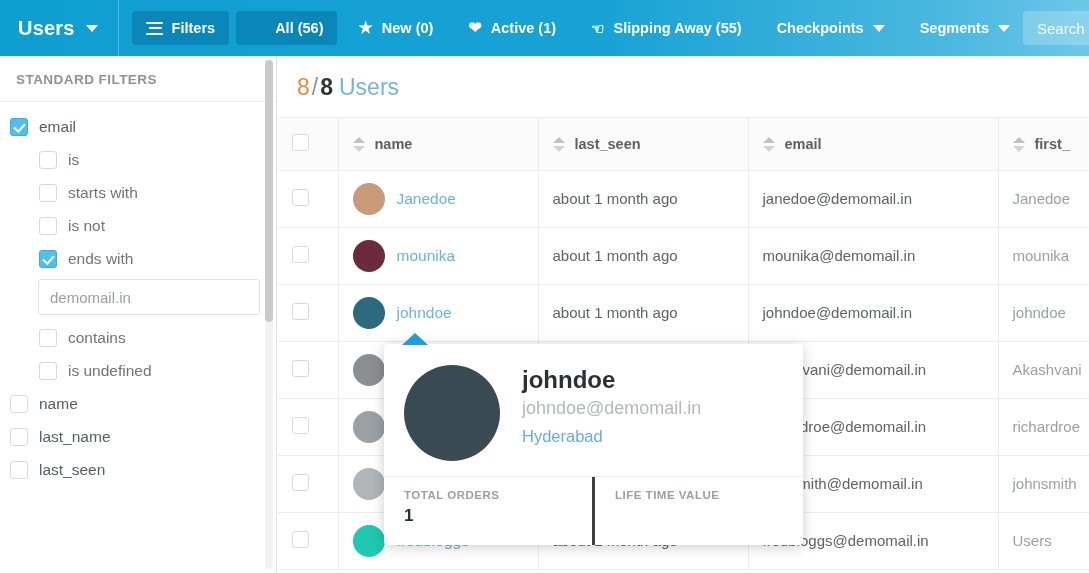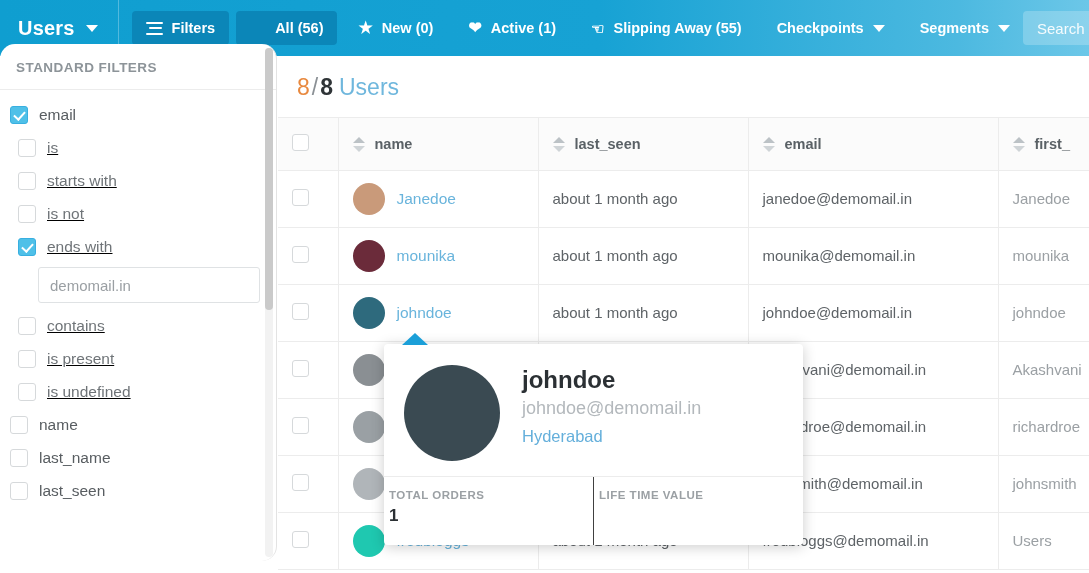--- a/index.html
+++ b/index.html
@@ -69,41 +69,40 @@
     background: rgba(255,255,255,0.22);
     border-radius: 4px;
     display: flex; align-items: center;
     padding-left: 14px;
     color: rgba(255,255,255,0.92);
     font-size: 15px;
   }
 
   
   .sidebar {
-    position: absolute; left: 0; top: 44px;
+    position: absolute; left: 0; top: 56px;
     width: 277px; height: 517px;
     background: #ffffff;
     border-right: 1px solid #e3e3e3;
     overflow: hidden;
-    border-radius: 15px;
   }
   .sidebar-title {
     font-size: 13.5px; font-weight: bold; color: #8d9499;
     letter-spacing: .45px;
     padding: 16px 0 14px 16px;
     border-bottom: 1px solid #ececec;
   }
   .filter-list { padding-top: 8px; }
   .frow {
     display: flex; align-items: center; gap: 11px;
     height: 33px;
     padding-left: 10px;
     cursor: pointer;
   }
-  .frow.sub { padding-left: 18px; text-decoration: underline; }
+  .frow.sub { padding-left: 39px; }
   .cb {
     width: 18px; height: 18px;
     border: 1.6px solid #d6d9db;
     border-radius: 3px;
     background: #fff;
     flex: 0 0 auto;
     position: relative;
   }
   .cb.checked {
     background: #4fc0e8;
@@ -219,22 +218,22 @@
   }
   .pop-name { font-size: 24px; font-weight: bold; color: #2b3034; line-height: 1.25; }
   .pop-email { font-size: 18px; color: #b3b8bc; margin-top: 3px; }
   .pop-city { font-size: 16.5px; color: #64afdb; margin-top: 8px; cursor: pointer; }
   .pop-stats {
     position: absolute; left: 0; bottom: 0;
     width: 419px; height: 69px;
     border-top: 1px solid #ececec;
     display: flex;
   }
-  .stat { flex: 1; padding: 12px 0 0 5px; }
-  .stat + .stat { border-left: 1px solid #404040; }
+  .stat { flex: 1; padding: 12px 0 0 20px; }
+  .stat + .stat { border-left: 3px solid #404040; }
   .stat-k { font-size: 11.5px; font-weight: bold; color: #9ba0a4; letter-spacing: .5px; }
   .stat-v { font-size: 17px; font-weight: bold; color: #2b3034; margin-top: 5px; }
 </style>
 </head>
 <body>
 
 <div id="app">
 
   <div class="topbar">
     <div class="brand">
@@ -321,24 +320,20 @@
         <span class="flabel">ends with</span>
       </div>
 
       <div class="finput-wrap">
         <input class="finput" type="text" value="demomail.in" style="">
       </div>
 
       <div class="frow sub">
         <span class="cb"></span>
         <span class="flabel">contains</span>
-      </div>
-      <div class="frow sub">
-        <span class="cb"></span>
-        <span class="flabel">is present</span>
       </div>
       <div class="frow sub">
         <span class="cb"></span>
         <span class="flabel">is undefined</span>
       </div>
 
       <div class="frow">
         <span class="cb"></span>
         <span class="flabel dark">name</span>
       </div>

